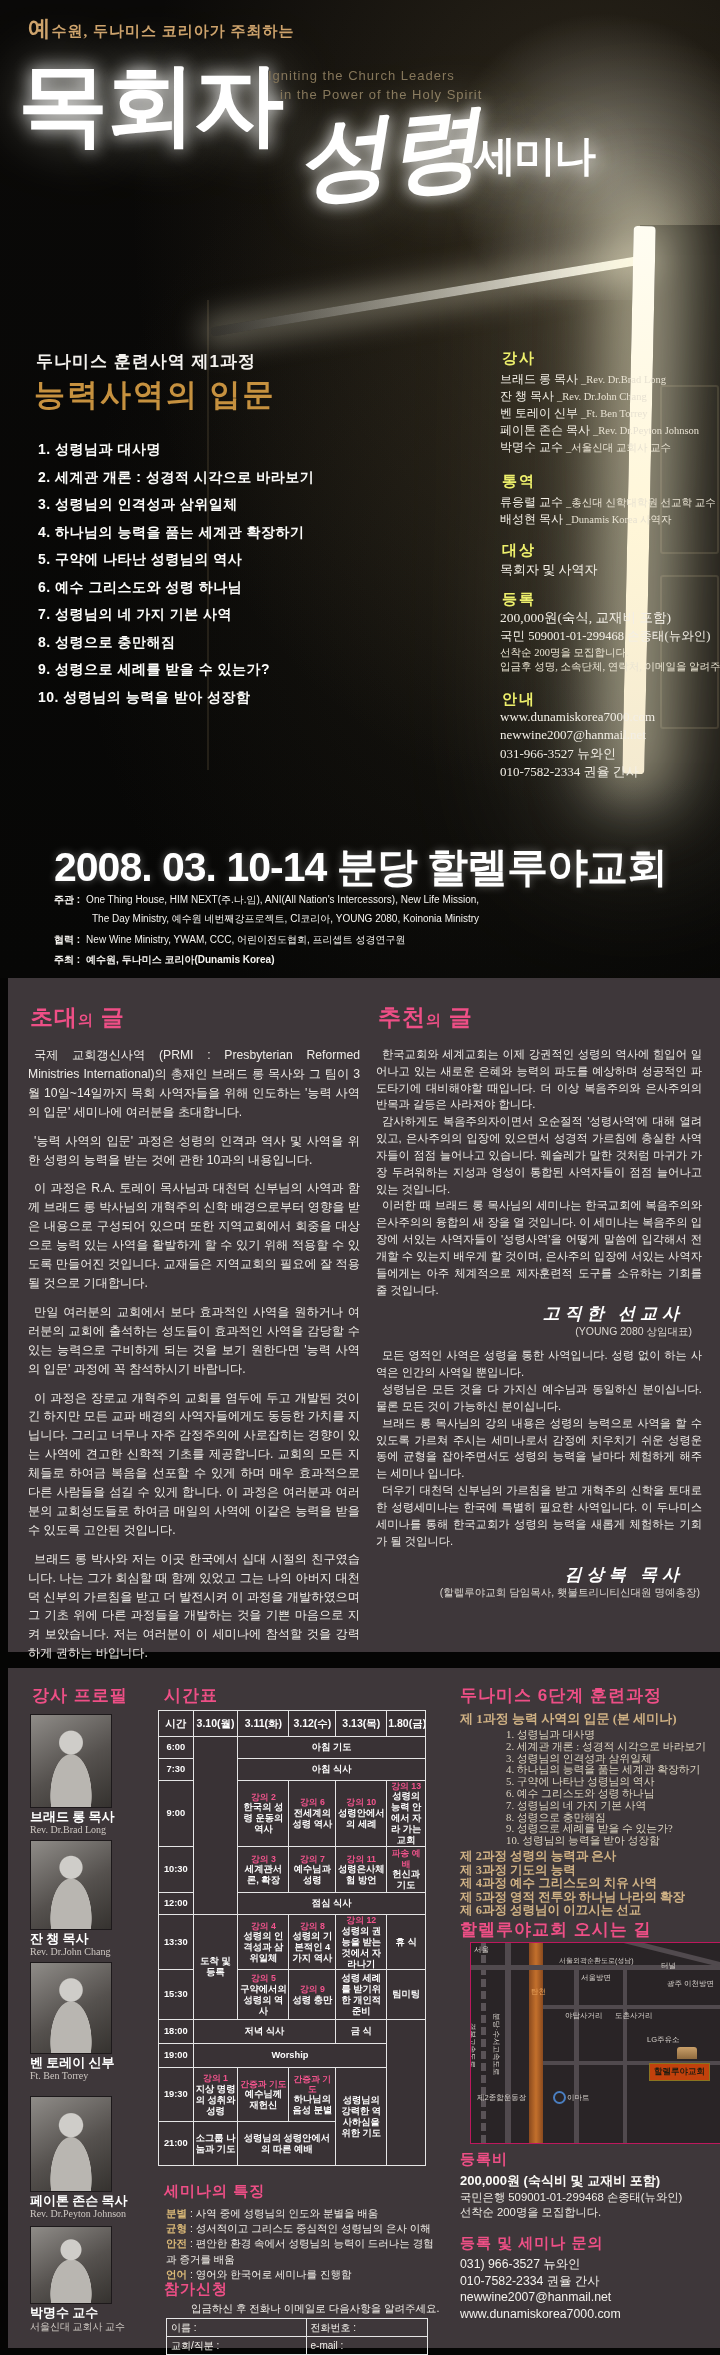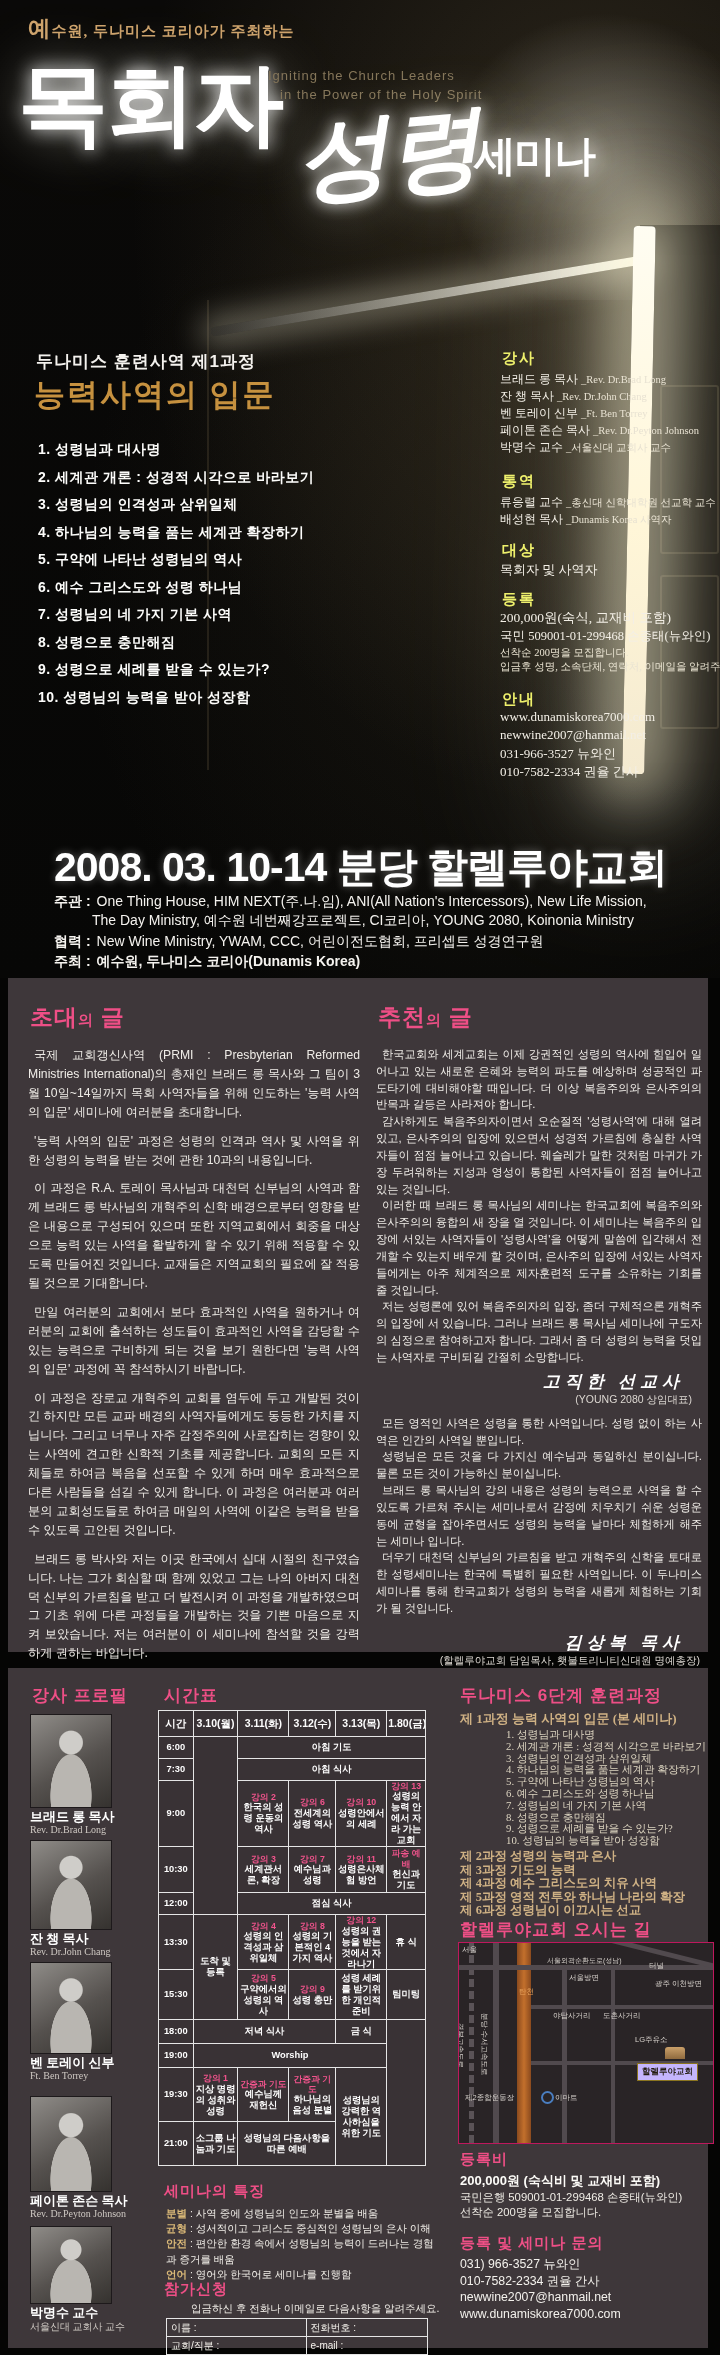--- a/index.html
+++ b/index.html
@@ -37,24 +37,24 @@
     box-shadow:0 0 60px 28px rgba(255,250,215,.5),0 0 150px 70px rgba(255,248,210,.18);}
   .light-lintel{position:absolute;left:205px;top:255px;width:440px;height:9px;border-radius:4px;
     background:linear-gradient(to right,rgba(255,252,235,.15),#fffdf0);
     transform:rotate(-9.5deg);transform-origin:right center;
     box-shadow:0 0 30px 10px rgba(255,250,220,.35);}
   .light-halo{position:absolute;left:430px;top:0px;width:290px;height:300px;
     background:radial-gradient(ellipse at 60% 55%, rgba(255,253,240,.38), transparent 65%);}
   .door-edge{position:absolute;left:207px;top:300px;width:2px;height:470px;background:rgba(85,75,55,.35);}
   .date-line{color:#fff;font-size:41px;font-weight:800;letter-spacing:-1px;white-space:nowrap;
     text-shadow:0 0 8px rgba(255,255,255,.35);}
-  .org-line{color:#f5f3ef;font-size:14px;white-space:nowrap;}
+  .org-line{color:#f5f3ef;font-size:10px;white-space:nowrap;}
   .org-line b{font-weight:bold;margin-right:6px;}
   
-  .panel{position:absolute;left:8px;width:700px;background:#3e373a;}
+  .panel{position:absolute;left:8px;width:700px;background:#3e373a;padding-left:12px;}
   .pink{color:#ee4f86;font-weight:800;}
   .letter-title{font-size:23px;letter-spacing:1px;font-family:"Liberation Serif",serif;}
   .letter-title small{font-size:15px;}
   .letter-body p{margin:0 0 10px 0;color:#efece7;font-size:12.2px;line-height:1.55;text-align:justify;text-indent:6px;}
   .letter-body.tight p{margin:0;font-size:11.3px;line-height:1.49;}
   .sig{font-family:"Liberation Serif",serif;font-style:italic;font-weight:bold;color:#fff;
     font-size:19px;letter-spacing:5px;text-align:right;}
   .sig-cap{color:#ddd8d2;font-size:10.5px;text-align:right;}
   
   .sec-title{font-size:17px;letter-spacing:1px;}
@@ -75,21 +75,21 @@
   .apply-note{color:#f2efe9;font-size:10.5px;}
   table.form{border-collapse:collapse;table-layout:fixed;}
   table.form td{border:1.4px solid #e6e6e6;color:#f5f2ec;font-size:10px;height:17px;padding:0 4px;text-align:left;}
   .step{color:#cfb184;font-size:12.5px;font-weight:bold;font-family:"Liberation Serif",serif;white-space:nowrap;}
   .stepsub{color:#ded6c2;font-size:10.8px;line-height:11.8px;font-family:"Liberation Serif",serif;white-space:nowrap;}
   .map{background:#292426;border:1px solid #be185d;position:relative;overflow:hidden;}
   .map .road-v{position:absolute;background:#514a4e;}
   .map .road-h{position:absolute;background:#514a4e;}
   .map .lab{position:absolute;color:#d8d3cd;font-size:7.5px;white-space:nowrap;}
   .map .lab-rot{transform:rotate(90deg);transform-origin:left top;}
-  .church-box{position:absolute;background:#c4b5fd;color:#231d10;font-size:8.5px;font-weight:bold;
+  .church-box{position:absolute;background:#c2410c;color:#231d10;font-size:8.5px;font-weight:bold;
     padding:2px 4px;border:1px solid #8a7420;}
   .fee-line1{color:#fdfcf8;font-size:13px;font-weight:bold;white-space:nowrap;}
   .fee-line{color:#efece5;font-size:11.3px;white-space:nowrap;}
   .contact-line{color:#f3f1ec;font-size:12.3px;white-space:nowrap;}
 </style>
 </head>
 <body>
 
 <div id="page">
 
@@ -170,21 +170,20 @@
       <p>이 과정은 장로교 개혁주의 교회를 염두에 두고 개발된 것이긴 하지만 모든 교파 배경의 사역자들에게도 동등한 가치를 지닙니다. 그리고 너무나 자주 감정주의에 사로잡히는 경향이 있는 사역에 견고한 신학적 기초를 제공합니다. 교회의 모든 지체들로 하여금 복음을 선포할 수 있게 하며 매우 효과적으로 다른 사람들을 섬길 수 있게 합니다. 이 과정은 여러분과 여러분의 교회성도들로 하여금 매일의 사역에 이같은 능력을 받을 수 있도록 고안된 것입니다.</p>
       <p>브래드 롱 박사와 저는 이곳 한국에서 십대 시절의 친구였습니다. 나는 그가 회심할 때 함께 있었고 그는 나의 아버지 대천덕 신부의 가르침을 받고 더 발전시켜 이 과정을 개발하였으며 그 기초 위에 다른 과정들을 개발하는 것을 기쁜 마음으로 지켜 보았습니다. 저는 여러분이 이 세미나에 참석할 것을 강력하게 권하는 바입니다.</p>
       <div class="sig" style="padding-right:34px;margin-top:6px;">벤 토레이</div>
     </div>
 
     <span class="abs pink letter-title" style="left:370px;top:24px;"><span>추천</span><small>의</small><span> 글</span></span>
     <div class="abs letter-body tight" style="left:368px;top:68px;width:326px;">
       <p>한국교회와 세계교회는 이제 강권적인 성령의 역사에 힘입어 일어나고 있는 새로운 은혜와 능력의 파도를 예상하며 성공적인 파도타기에 대비해야할 때입니다. 더 이상 복음주의와 은사주의의 반목과 갈등은 사라져야 합니다.</p>
       <p>감사하게도 복음주의자이면서 오순절적 '성령사역'에 대해 열려 있고, 은사주의의 입장에 있으면서 성경적 가르침에 충실한 사역자들이 점점 늘어나고 있습니다. 웨슬레가 말한 것처럼 마귀가 가장 두려워하는 지성과 영성이 통합된 사역자들이 점점 늘어나고 있는 것입니다.</p>
       <p>이러한 때 브래드 롱 목사님의 세미나는 한국교회에 복음주의와 은사주의의 융합의 새 장을 열 것입니다. 이 세미나는 복음주의 입장에 서있는 사역자들이 '성령사역'을 어떻게 말씀에 입각해서 전개할 수 있는지 배우게 할 것이며, 은사주의 입장에 서있는 사역자들에게는 아주 체계적으로 제자훈련적 도구를 소유하는 기회를 줄 것입니다.</p>
-      <p>저는 성령론에 있어 복음주의자의 입장, 좀더 구체적으론 개혁주의 입장에 서 있습니다. 그러나 브래드 롱 목사님 세미나에 구도자의 심정으로 참여하고자 합니다. 그래서 좀 더 성령의 능력을 덧입는 사역자로 구비되길 간절히 소망합니다.</p>
       <div class="sig" style="padding-right:18px;margin-top:4px;font-size:17px;">고직한 선교사</div>
       <div class="sig-cap" style="padding-right:10px;margin-bottom:8px;">(YOUNG 2080 상임대표)</div>
       <p>모든 영적인 사역은 성령을 통한 사역입니다. 성령 없이 하는 사역은 인간의 사역일 뿐입니다.</p>
       <p>성령님은 모든 것을 다 가지신 예수님과 동일하신 분이십니다. 물론 모든 것이 가능하신 분이십니다.</p>
       <p>브래드 롱 목사님의 강의 내용은 성령의 능력으로 사역을 할 수 있도록 가르쳐 주시는 세미나로서 감정에 치우치기 쉬운 성령운동에 균형을 잡아주면서도 성령의 능력을 날마다 체험하게 해주는 세미나 입니다.</p>
       <p>더우기 대천덕 신부님의 가르침을 받고 개혁주의 신학을 토대로한 성령세미나는 한국에 특별히 필요한 사역입니다. 이 두나미스 세미나를 통해 한국교회가 성령의 능력을 새롭게 체험하는 기회가 될 것입니다.</p>
       <div class="sig" style="padding-right:18px;margin-top:14px;font-size:17px;">김상복 목사</div>
       <div class="sig-cap" style="padding-right:2px;">(할렐루야교회 담임목사, 횃불트리니티신대원 명예총장)</div>
     </div>
   </section>
@@ -282,21 +281,21 @@
       <tr style="height:54px">
         <td>19:30</td>
         <td><span class="lbl">강의 1</span><span>지상 명령의 성취와 성령</span></td>
         <td><span class="lbl">간증과 기도</span><span>예수님께 재헌신</span></td>
         <td><span class="lbl">간증과 기도</span><span>하나님의 음성 분별</span></td>
         <td rowspan="2">성령님의 강력한 역사하심을 위한 기도</td>
       </tr>
       <tr style="height:44px">
         <td>21:00</td>
         <td>소그룹 나눔과 기도</td>
-        <td colspan="2">성령님의 다음사항을 따른 예배</td>
+        <td colspan="2">성령님의 성령안에서의 따른 예배</td>
       </tr>
     </tbody>
       </table>
 
     <span class="abs pink sec-title" style="left:156px;top:514px;font-size:15px;">세미나의 특징</span>
     <div class="abs" style="left:158px;top:538px;width:276px;">
       <div class="feat"><b>분별</b><span> : 사역 중에 성령님의 인도와 분별을 배움</span></div>
       <div class="feat"><b>균형</b><span> : 성서적이고 그리스도 중심적인 성령님의 은사 이해</span></div>
       <div class="feat"><b>안전</b><span> : 편안한 환경 속에서 성령님의 능력이 드러나는 경험과 증거를 배움</span></div>
       <div class="feat"><b>언어</b><span> : 영어와 한국어로 세미나를 진행함</span></div>

